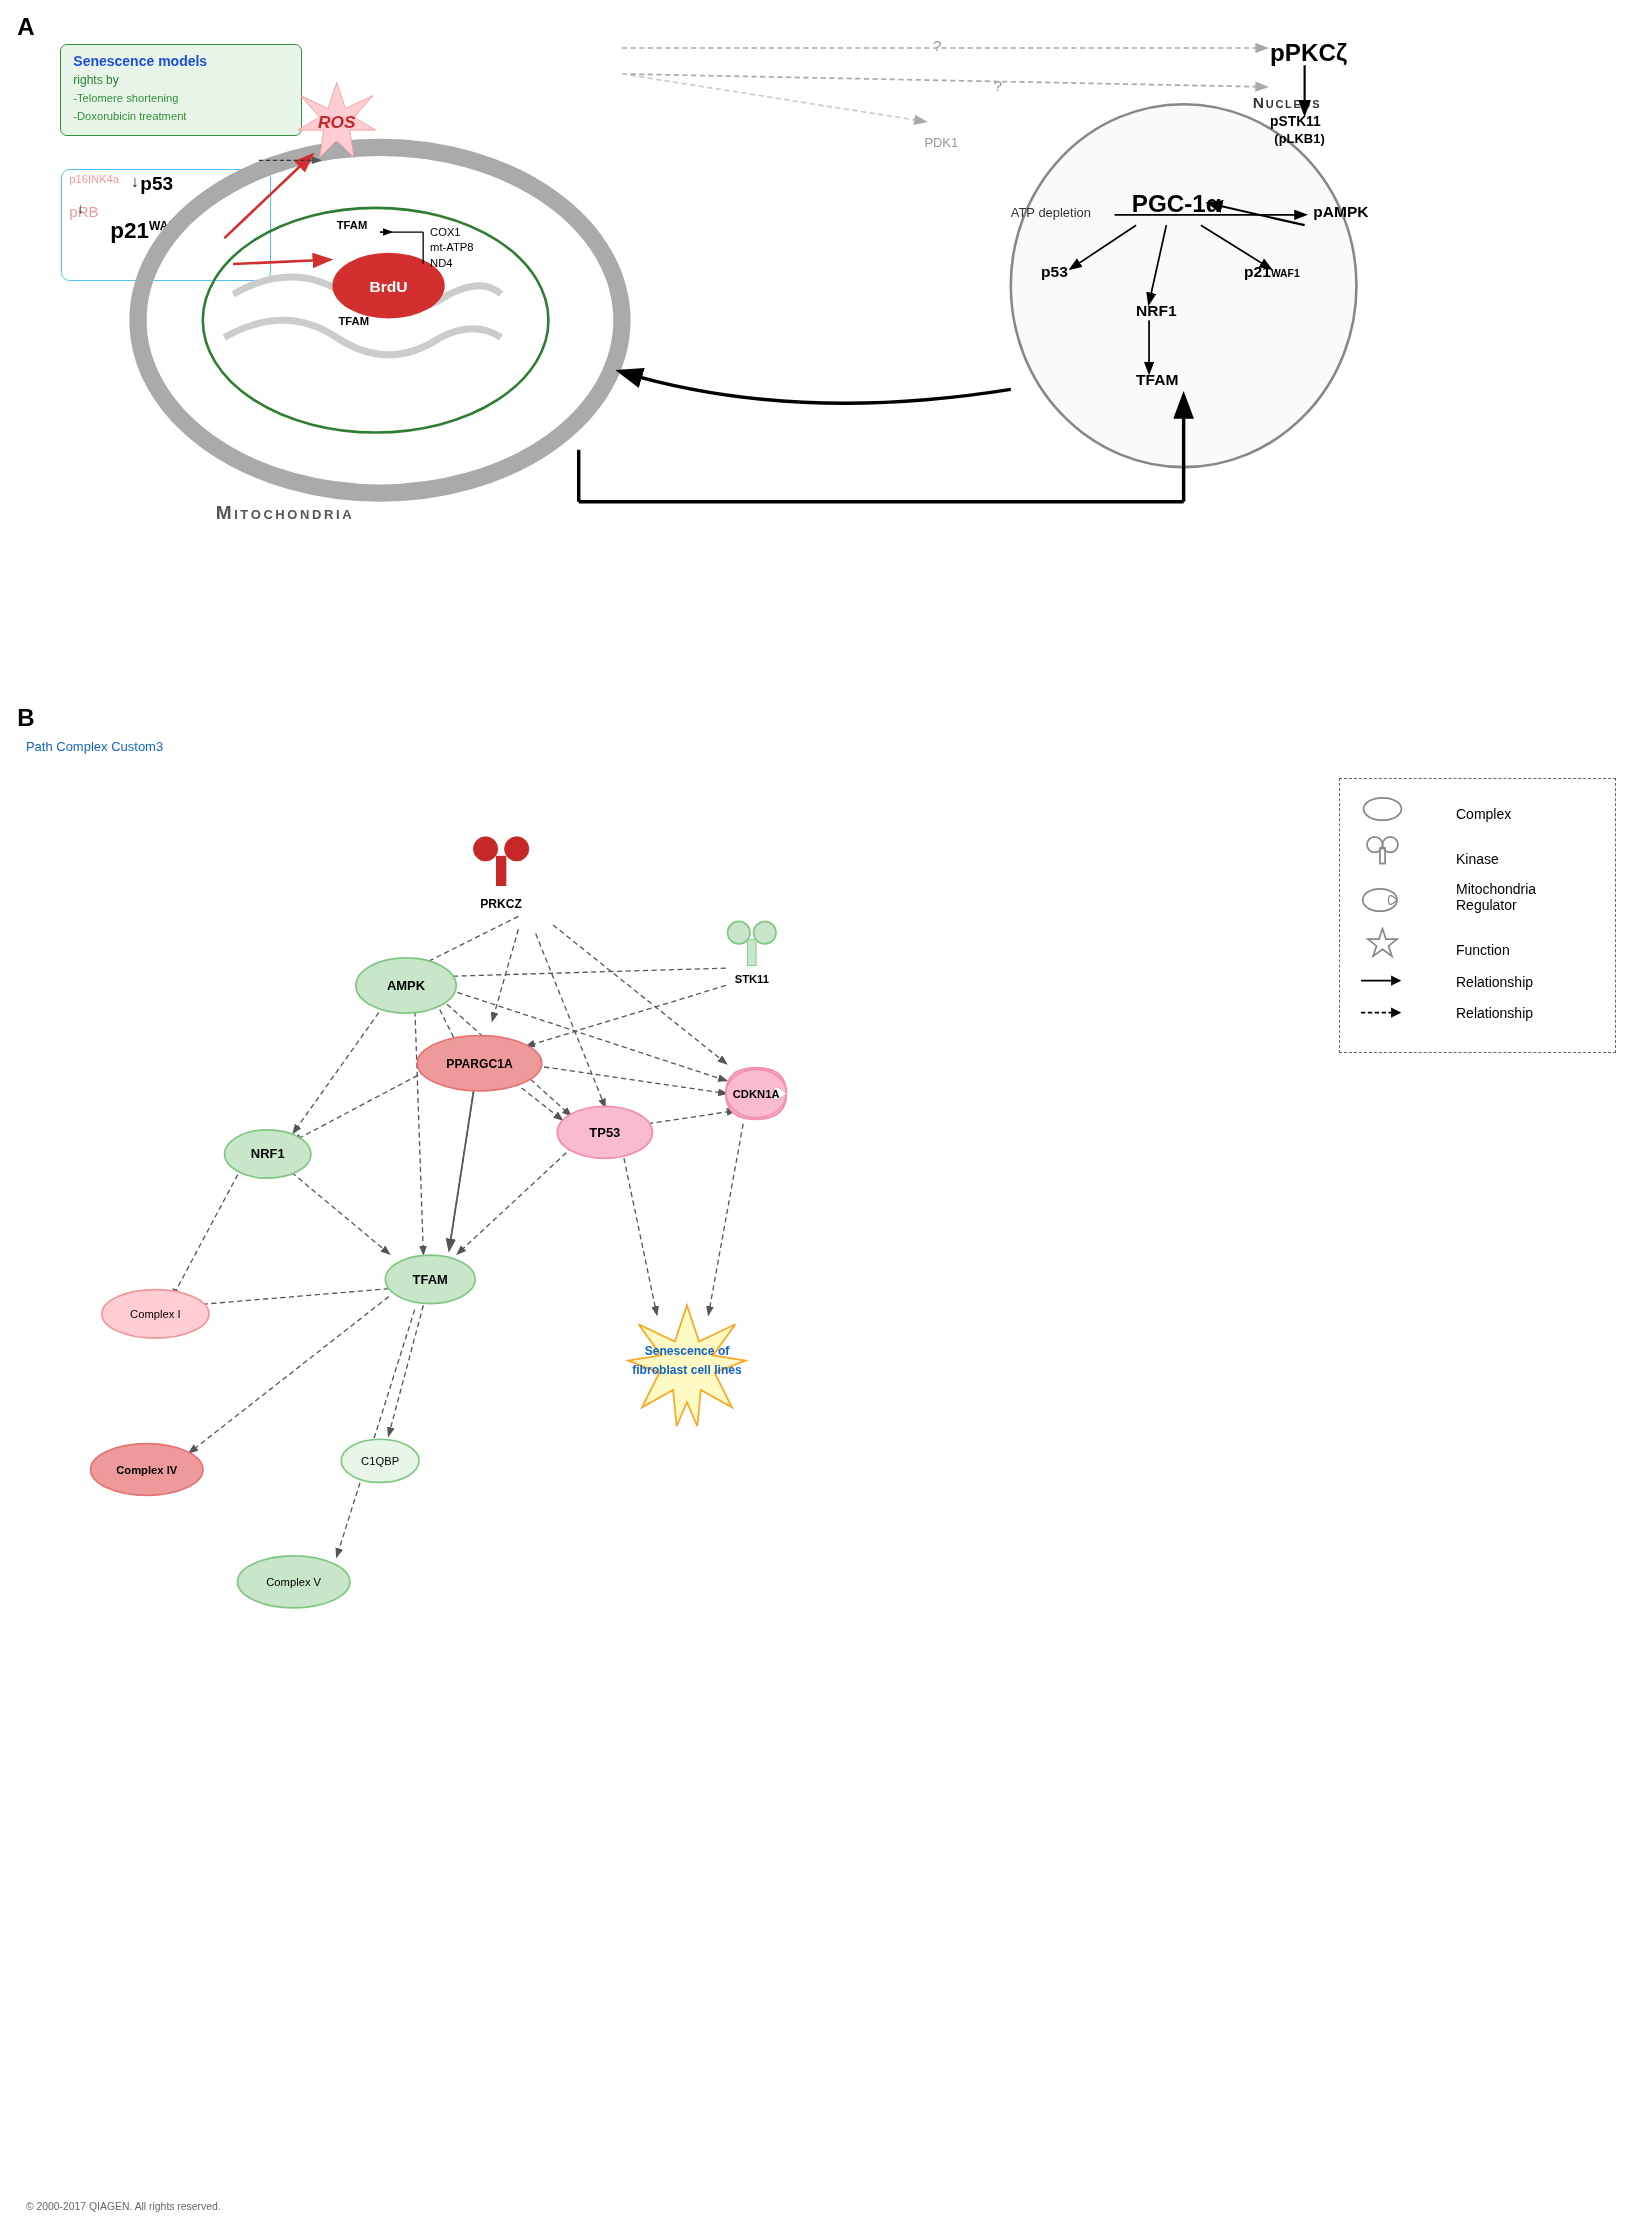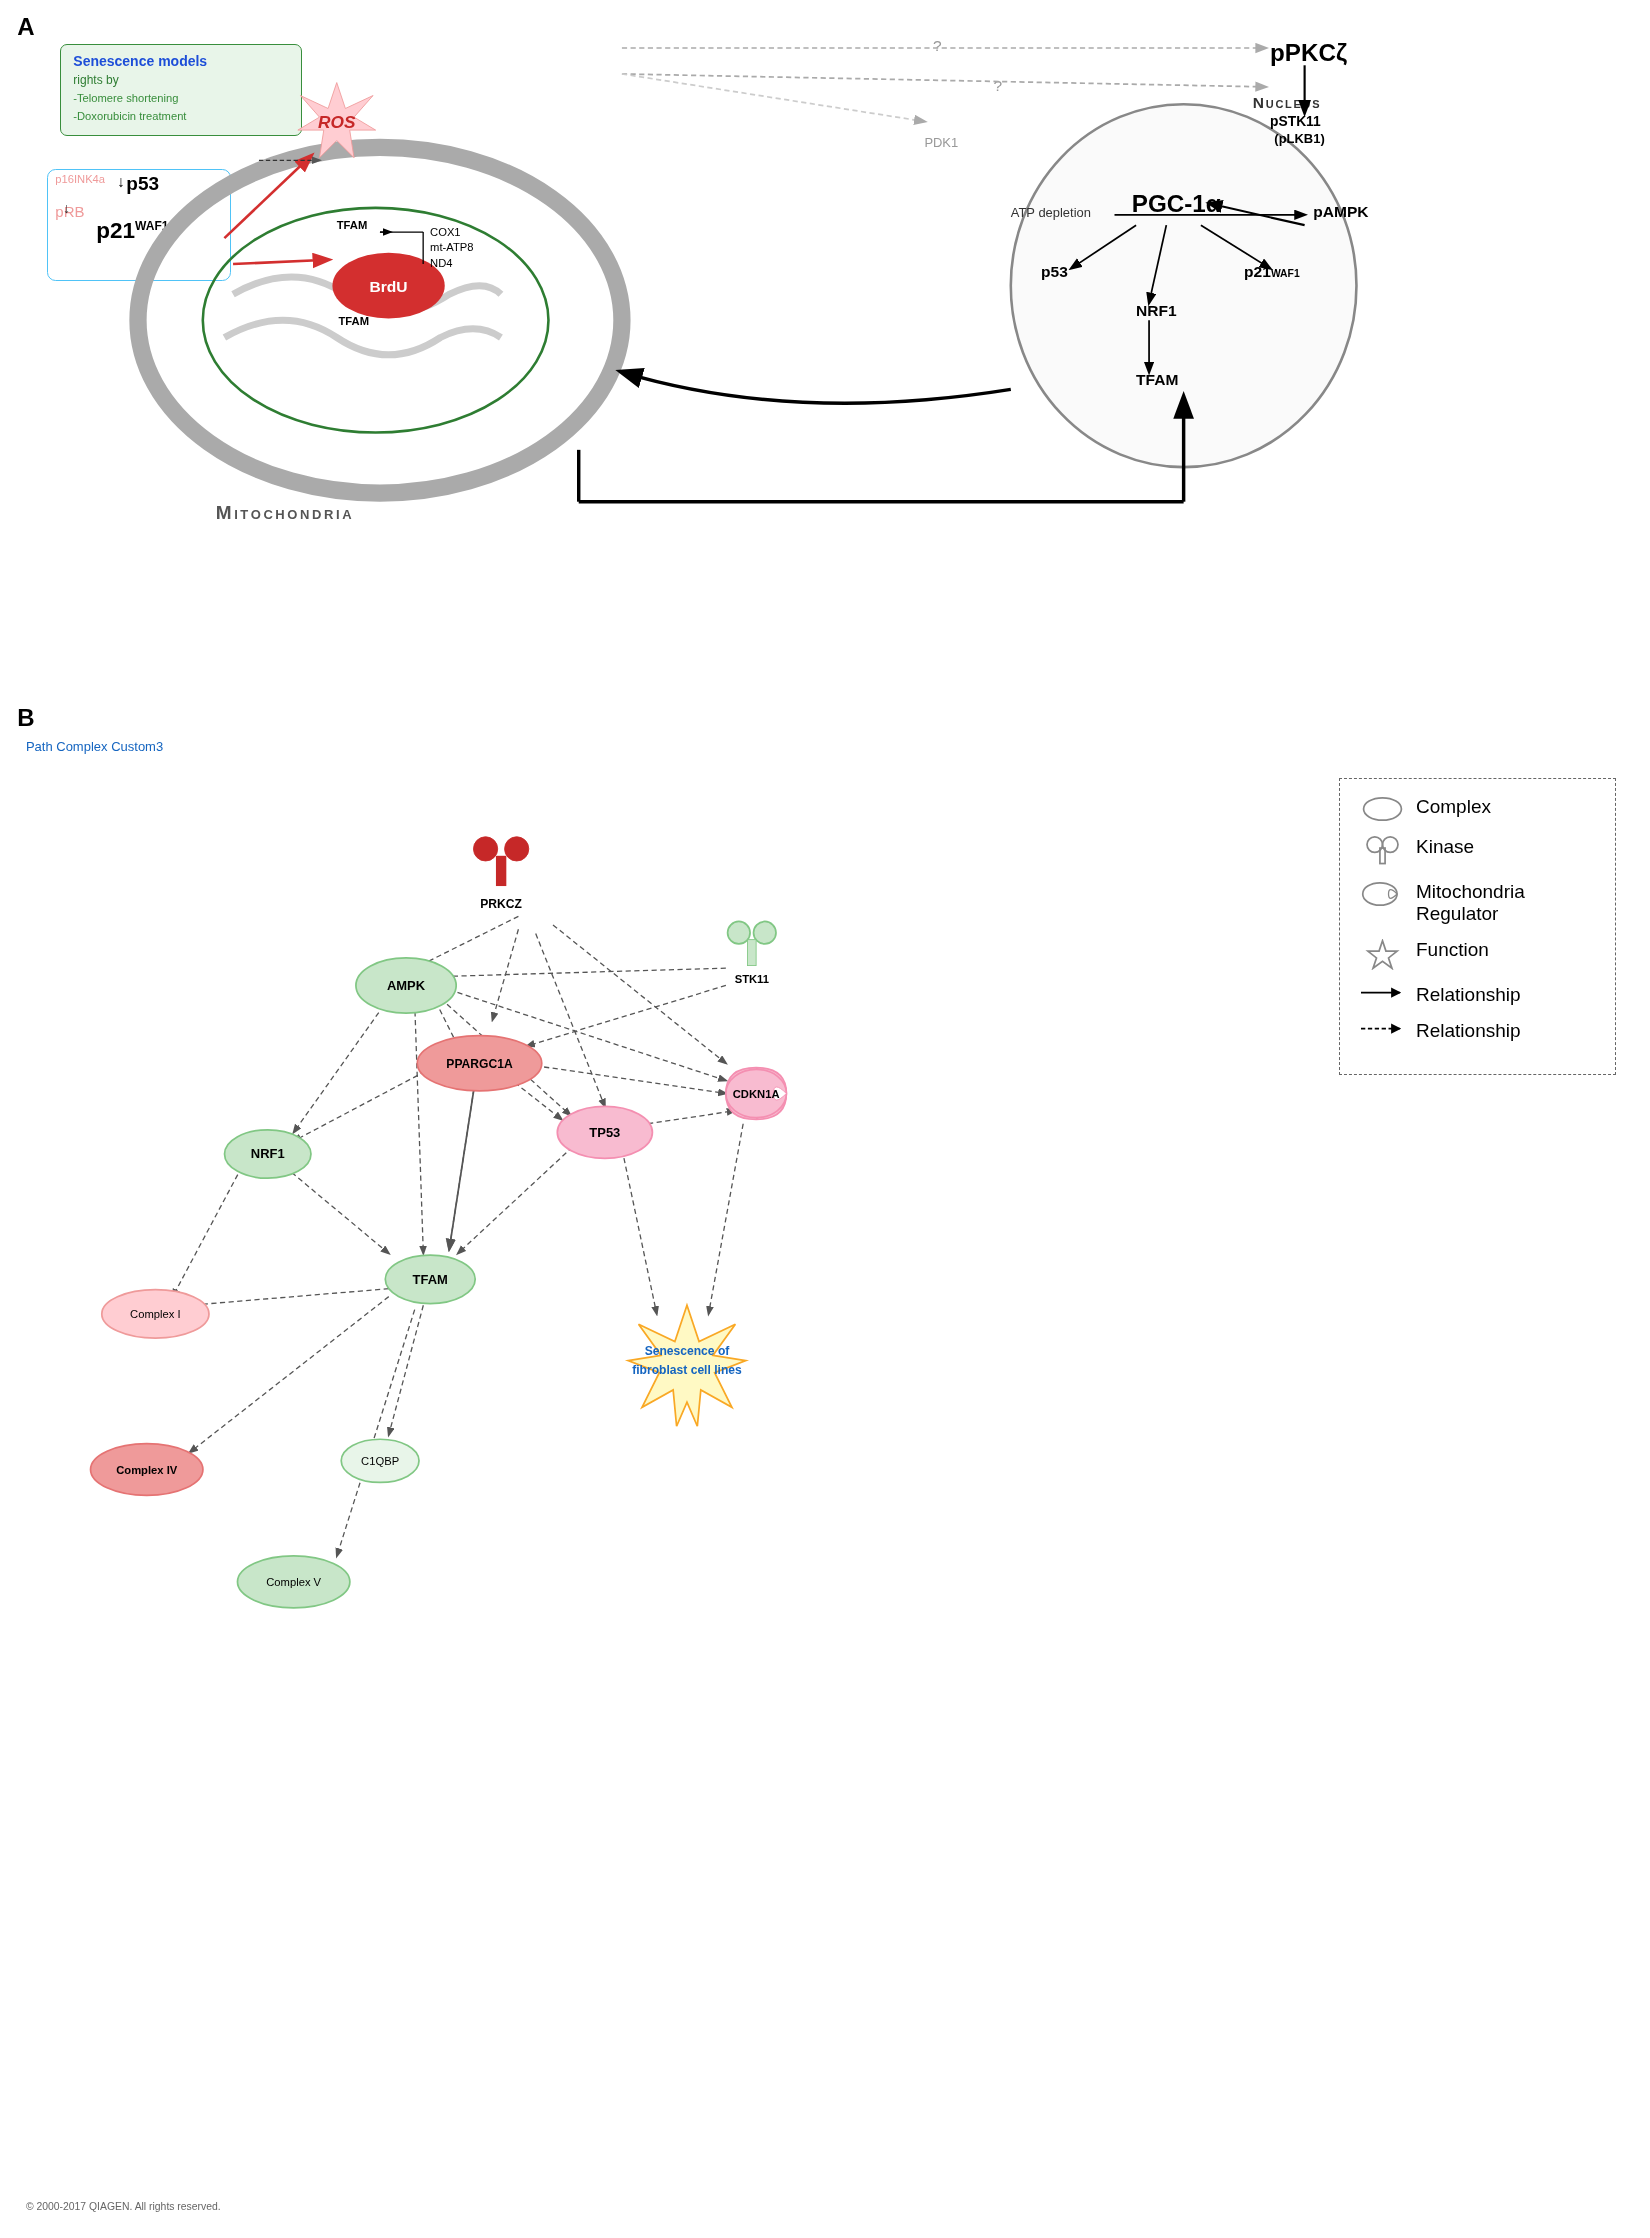--- a/index.html
+++ b/index.html
@@ -83,23 +83,24 @@
       position: absolute;
       top: 78px;
       right: 17.3px;
       width: 277px;
       border: 1.7px dashed #666;
       padding: 17.3px 21px;
       background: #fff;
     }
     .legend-item {
       display: flex;
-      align-items: flex-start;
+      align-items: flex-end;
       margin-bottom: 14px;
-      font-size: 19px;
+      font-size: 14px;
+      gap: 40px;
     }
     .legend-icon {
       width: 43px;
       margin-right: 12px;
       display: flex;
       align-items: center;
       justify-content: center;
     }
 
     
@@ -118,21 +119,21 @@
   <span class="panel-label">A</span>
 
   <div class="senescence-box" style="position:absolute;top:35px;left:43px;">
     <div class="title">Senescence models</div>
     <div class="subtitle">rights by</div>
     <div class="items">
       -Telomere shortening<br>-Doxorubicin treatment
     </div>
   </div>
 
-  <div style="position:absolute;top:160px;left:30px;width:184px;height:112px;border:1.7px solid #4fc3f7;border-radius:8.6px;background:rgba(255,255,255,0.9);">
+  <div style="position:absolute;top:160px;left:44px;width:210px;height:112px;border:1.7px solid #4fc3f7;border-radius:8.6px;background:rgba(255,255,255,0.9);">
     <span style="position:absolute;top:3.5px;left:7px;color:#ef9a9a;font-size:11.2px;">p16INK4a</span>
     <span style="position:absolute;top:3.5px;left:78px;font-weight:bold;font-size:19px;">p53</span>
     <span style="position:absolute;top:3.5px;left:69px;font-size:15.6px;">↓</span>
     <span style="position:absolute;top:33px;left:7px;color:#ef9a9a;font-size:15px;">pRB</span>
     <span style="position:absolute;top:48px;left:48px;font-weight:bold;font-size:22.5px;">p21<sup style="font-size:12px;">WAF1</sup></span>
 
     <span style="position:absolute;top:30px;left:14.7px;font-size:14px;color:#333;">↓</span>
   </div>
 
   <svg style="position:absolute;top:0;left:0;width:1616px;height:657px;overflow:visible;" viewBox="0 0 1870 760" width="1616" height="657">

